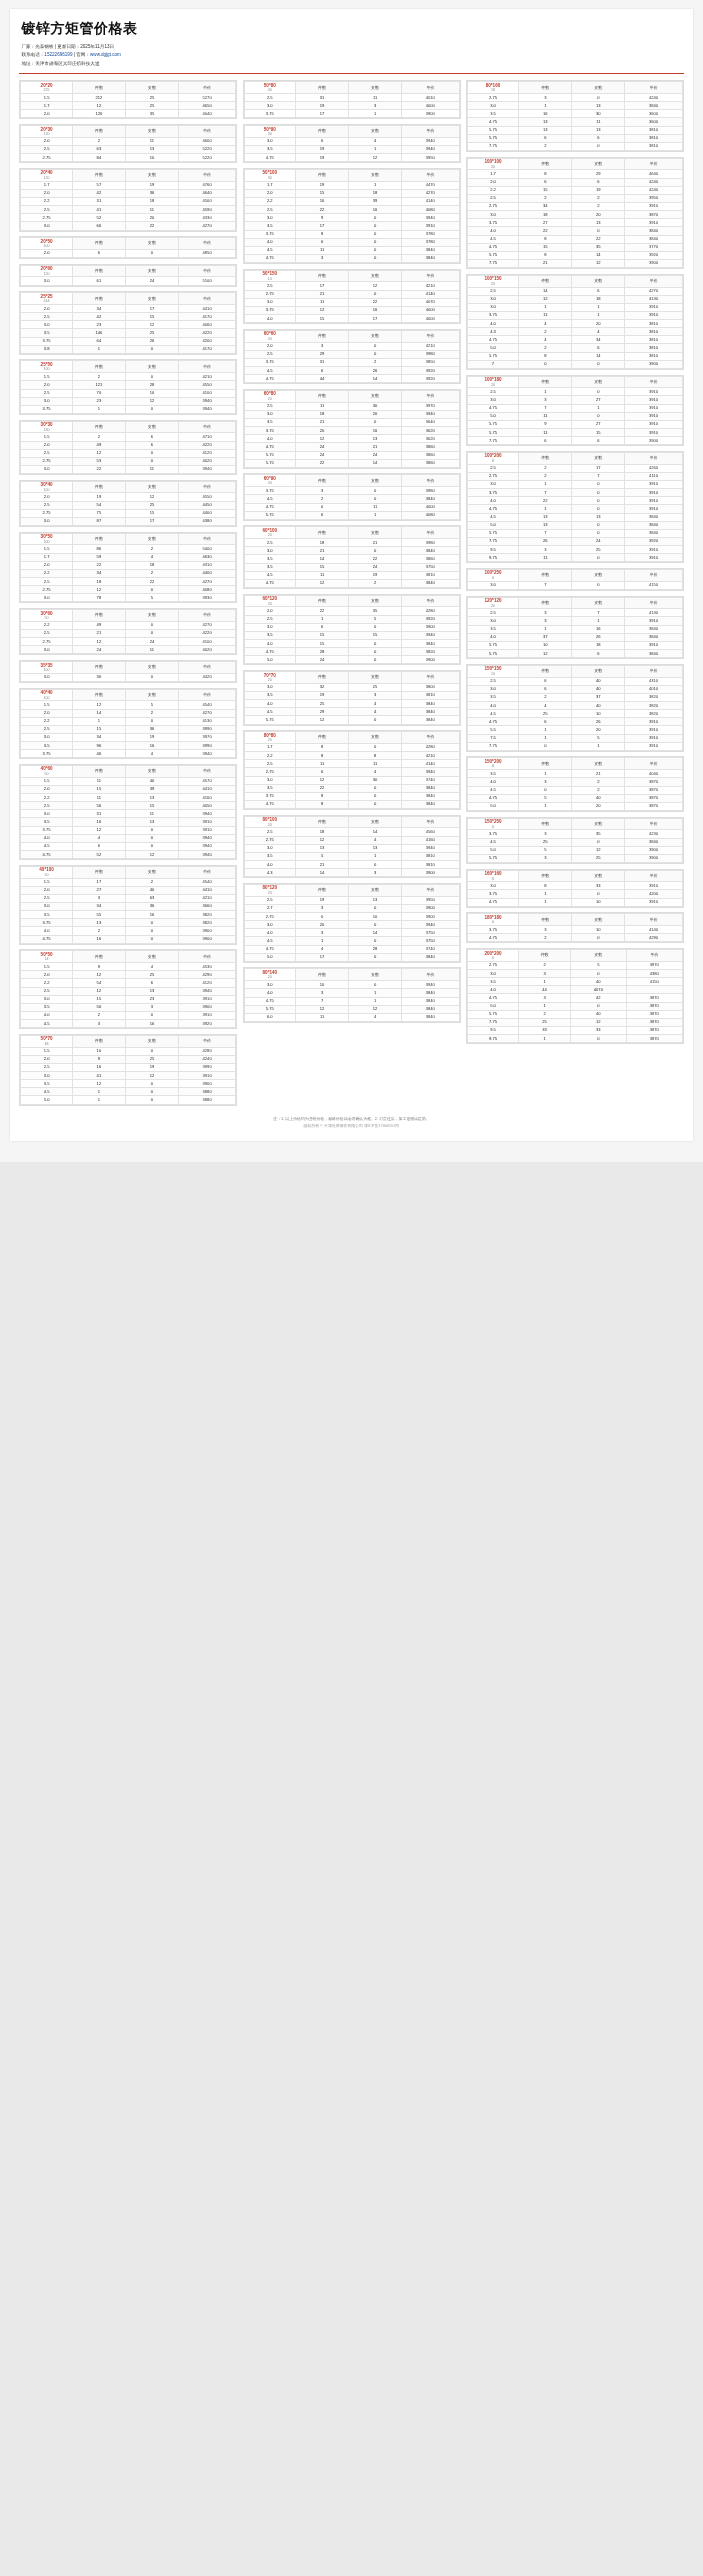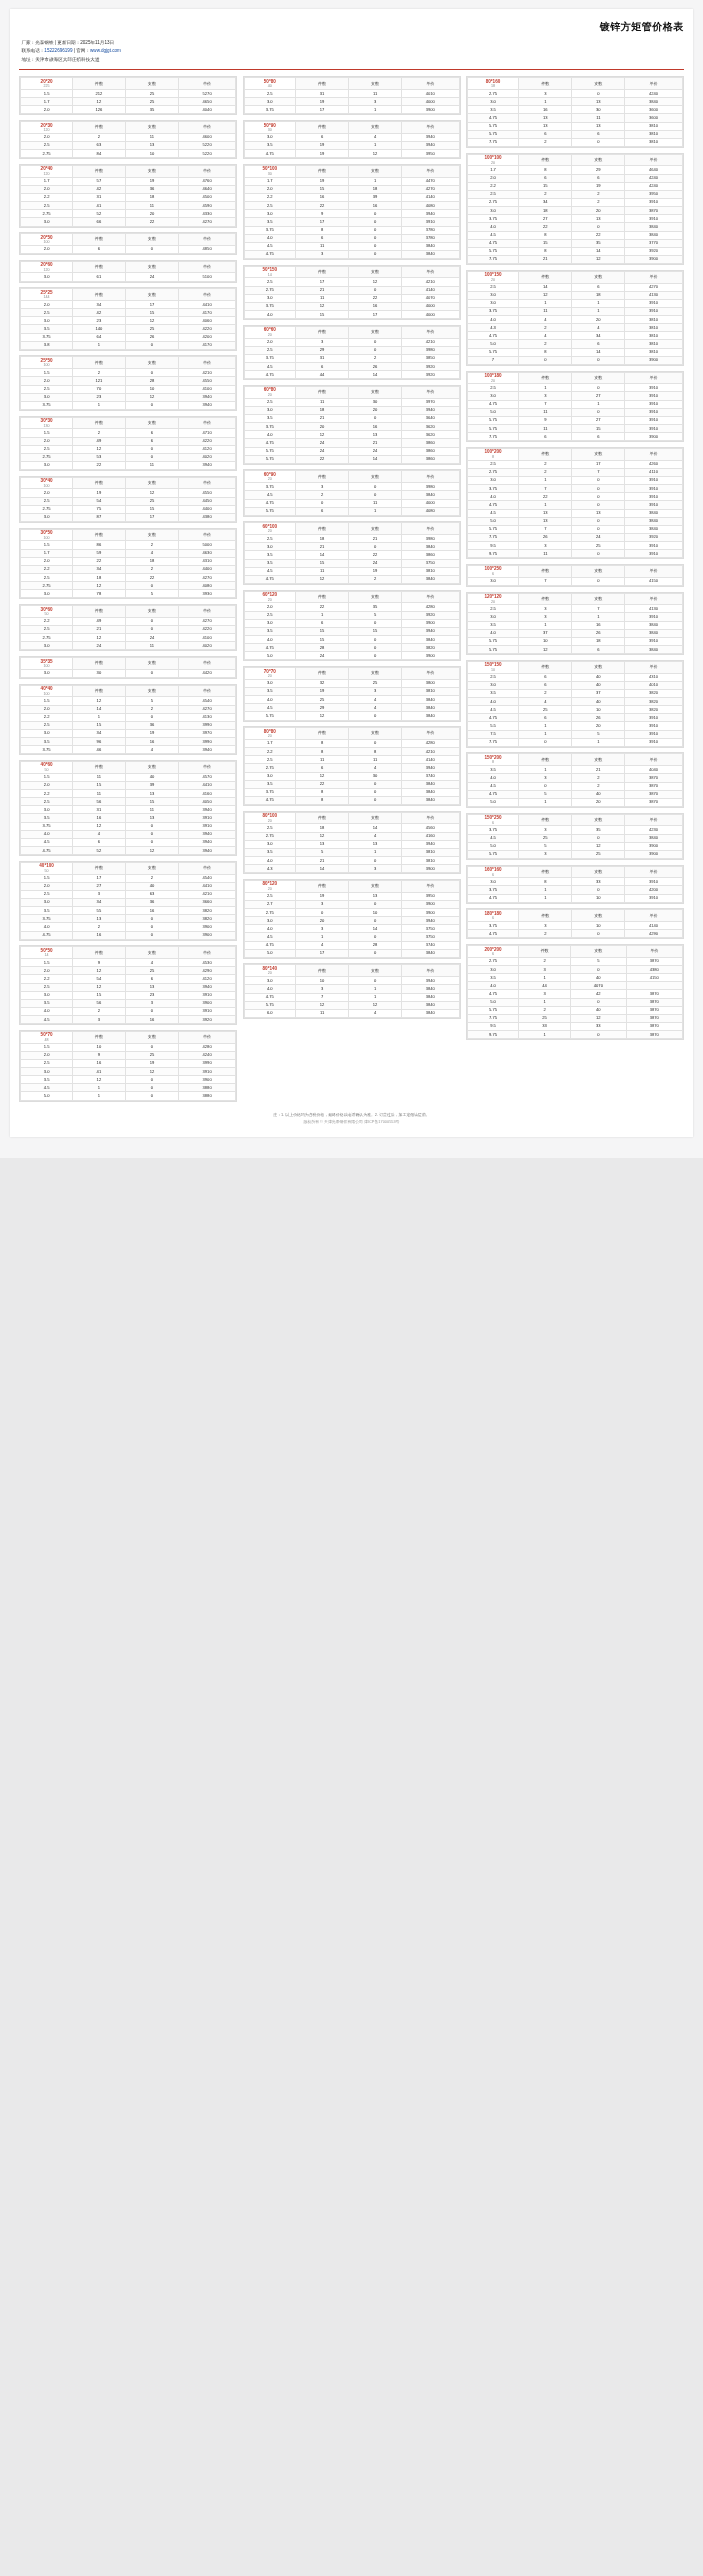--- a/index.html
+++ b/index.html
@@ -1,19 +1,19 @@
 <!DOCTYPE html>
 <html style="font-size:8.2px"><head>
 <meta charset="utf-8">
 <style>
   html,body{margin:0;padding:0;background:#e9e9ea;}
   body{font-family:"Liberation Sans","DejaVu Sans",sans-serif;}
   .page{width:703px;margin:0 auto;background:#f5f5f6;padding:9.3px 0 20.6px;box-sizing:border-box;}
   .sheet{width:683px;margin:0 auto;background:#ffffff;box-shadow:0 0 2.1px rgba(0,0,0,.12);padding:8.2px 9.3px 11.3px;box-sizing:border-box;}
-  .title{font-size:10px;font-weight:bold;color:#111;margin:2.1px 0 5.2px 2.1px;letter-spacing:0.5px;text-align:right;}
+  .title{font-size:14px;font-weight:bold;color:#111;margin:2.1px 0 5.2px 2.1px;letter-spacing:0.5px;}
   .meta{font-size:4.6px;color:#333;line-height:1.9;margin-left:2.1px;}
   .meta a{color:#1a4fa0;text-decoration:none;}
   .rule{height:1px;background:#c0392b;margin:4.1px 0 6.2px;}
   .cols{display:flex;gap:5.2px;align-items:flex-start;}
   .col{flex:1;display:flex;flex-direction:column;gap:4.6px;}
   .blk{border:0.5px solid #dcdcdc;background:#fff;}
   table{border-collapse:collapse;width:100%;font-size:4.1px;}
   td,th{border:0.5px solid #e2e2e2;padding:0.5px 1px;text-align:center;line-height:1.5;color:#222;font-weight:normal;}
   .spec{width:24%;background:#fff;color:#c0392b;font-weight:bold;font-size:4.6px;line-height:1.2;}
   .spec small{display:block;color:#888;font-weight:normal;font-size:3.6px;}

